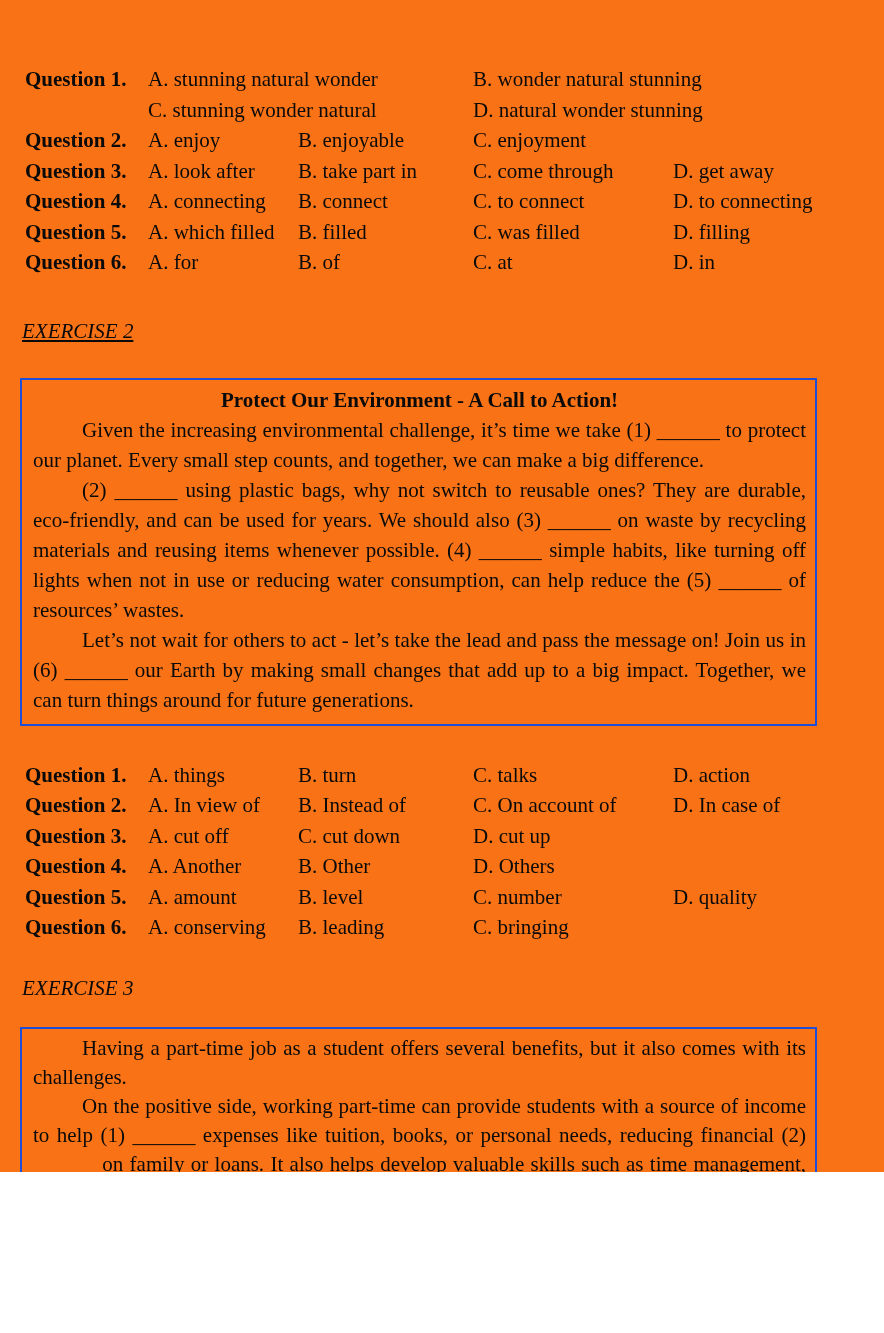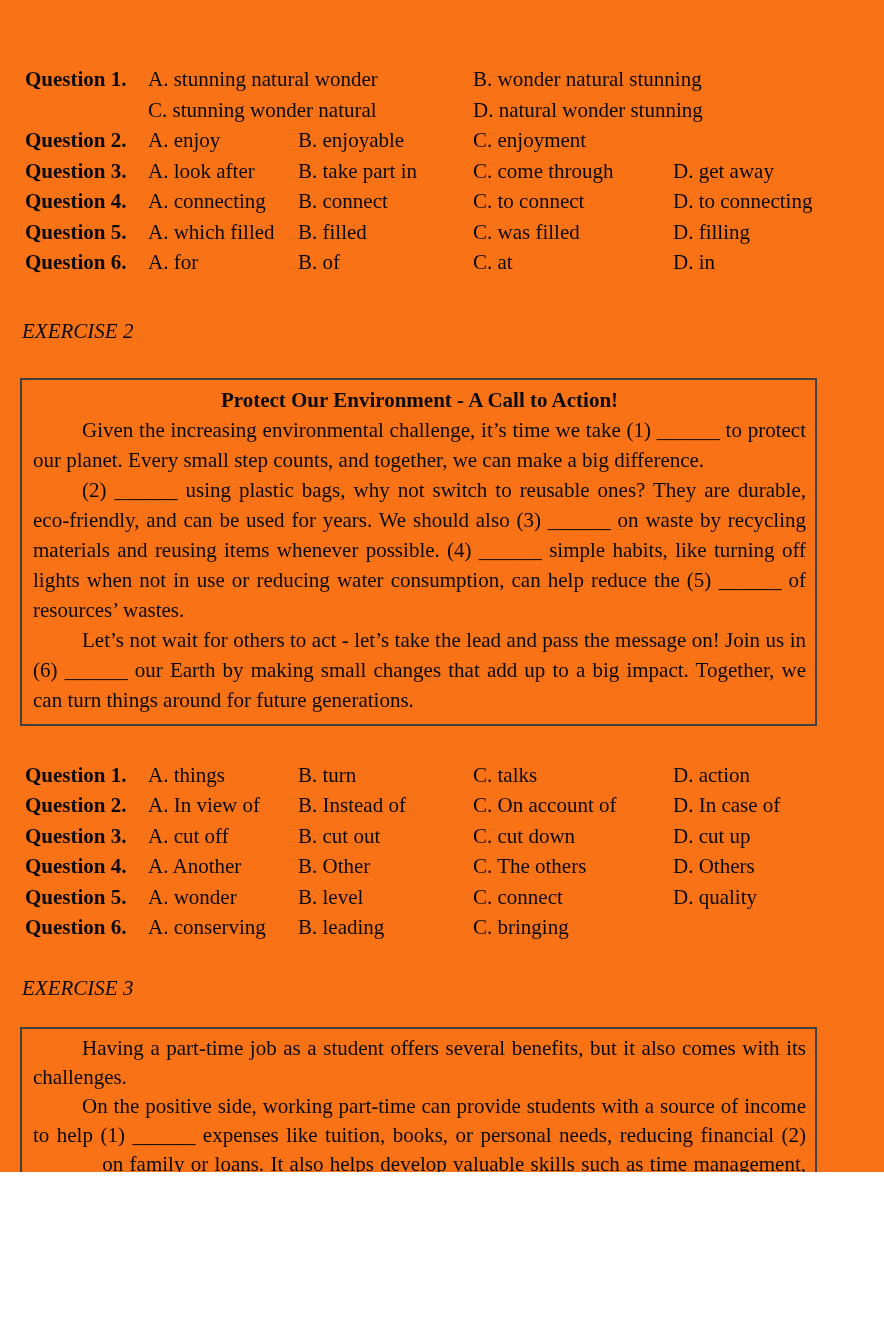--- a/index.html
+++ b/index.html
@@ -37,28 +37,28 @@
     font-weight: bold;
   }
   
   .ex-heading {
     font-style: italic;
     font-weight: normal;
     font-size: 21px;
     line-height: 30px;
     margin: 0 0 0 22px;
   }
-  #ex2-heading { margin-top: 38px; }
+  #ex2-heading { margin-top: 38px; text-decoration: underline; }
   #ex3-heading { margin-top: 30px; }
   
   .passage-box {
     box-sizing: border-box;
     margin-left: 20px;
     width: 797px;
-    border: 2px solid #404040;
+    border: 2px solid #1d4ed8;
     padding: 5px 9px 9px 11px;
     text-align: justify;
   }
   #ex2-box { margin-top: 32px; }
   #ex3-box { margin-top: 24px; }
   .ptitle {
     margin: 0;
     font-weight: bold;
     text-align: center;
     line-height: 30px;
@@ -152,36 +152,34 @@
     <div class="qrow">
       <span class="qlabel">Question 2.</span>
       <span>A. In view of</span>
       <span>B. Instead of</span>
       <span>C. On account of</span>
       <span>D. In case of</span>
     </div>
     <div class="qrow">
       <span class="qlabel">Question 3.</span>
       <span>A. cut off</span>
-      <span>B. cut out</span>
       <span>C. cut down</span>
       <span>D. cut up</span>
     </div>
     <div class="qrow">
       <span class="qlabel">Question 4.</span>
       <span>A. Another</span>
       <span>B. Other</span>
-      <span>C. The others</span>
       <span>D. Others</span>
     </div>
     <div class="qrow">
       <span class="qlabel">Question 5.</span>
-      <span>A. wonder</span>
+      <span>A. amount</span>
       <span>B. level</span>
-      <span>C. connect</span>
+      <span>C. number</span>
       <span>D. quality</span>
     </div>
     <div class="qrow">
       <span class="qlabel">Question 6.</span>
       <span>A. conserving</span>
       <span>B. leading</span>
       <span>C. bringing</span>
     </div>
   </section>
 

